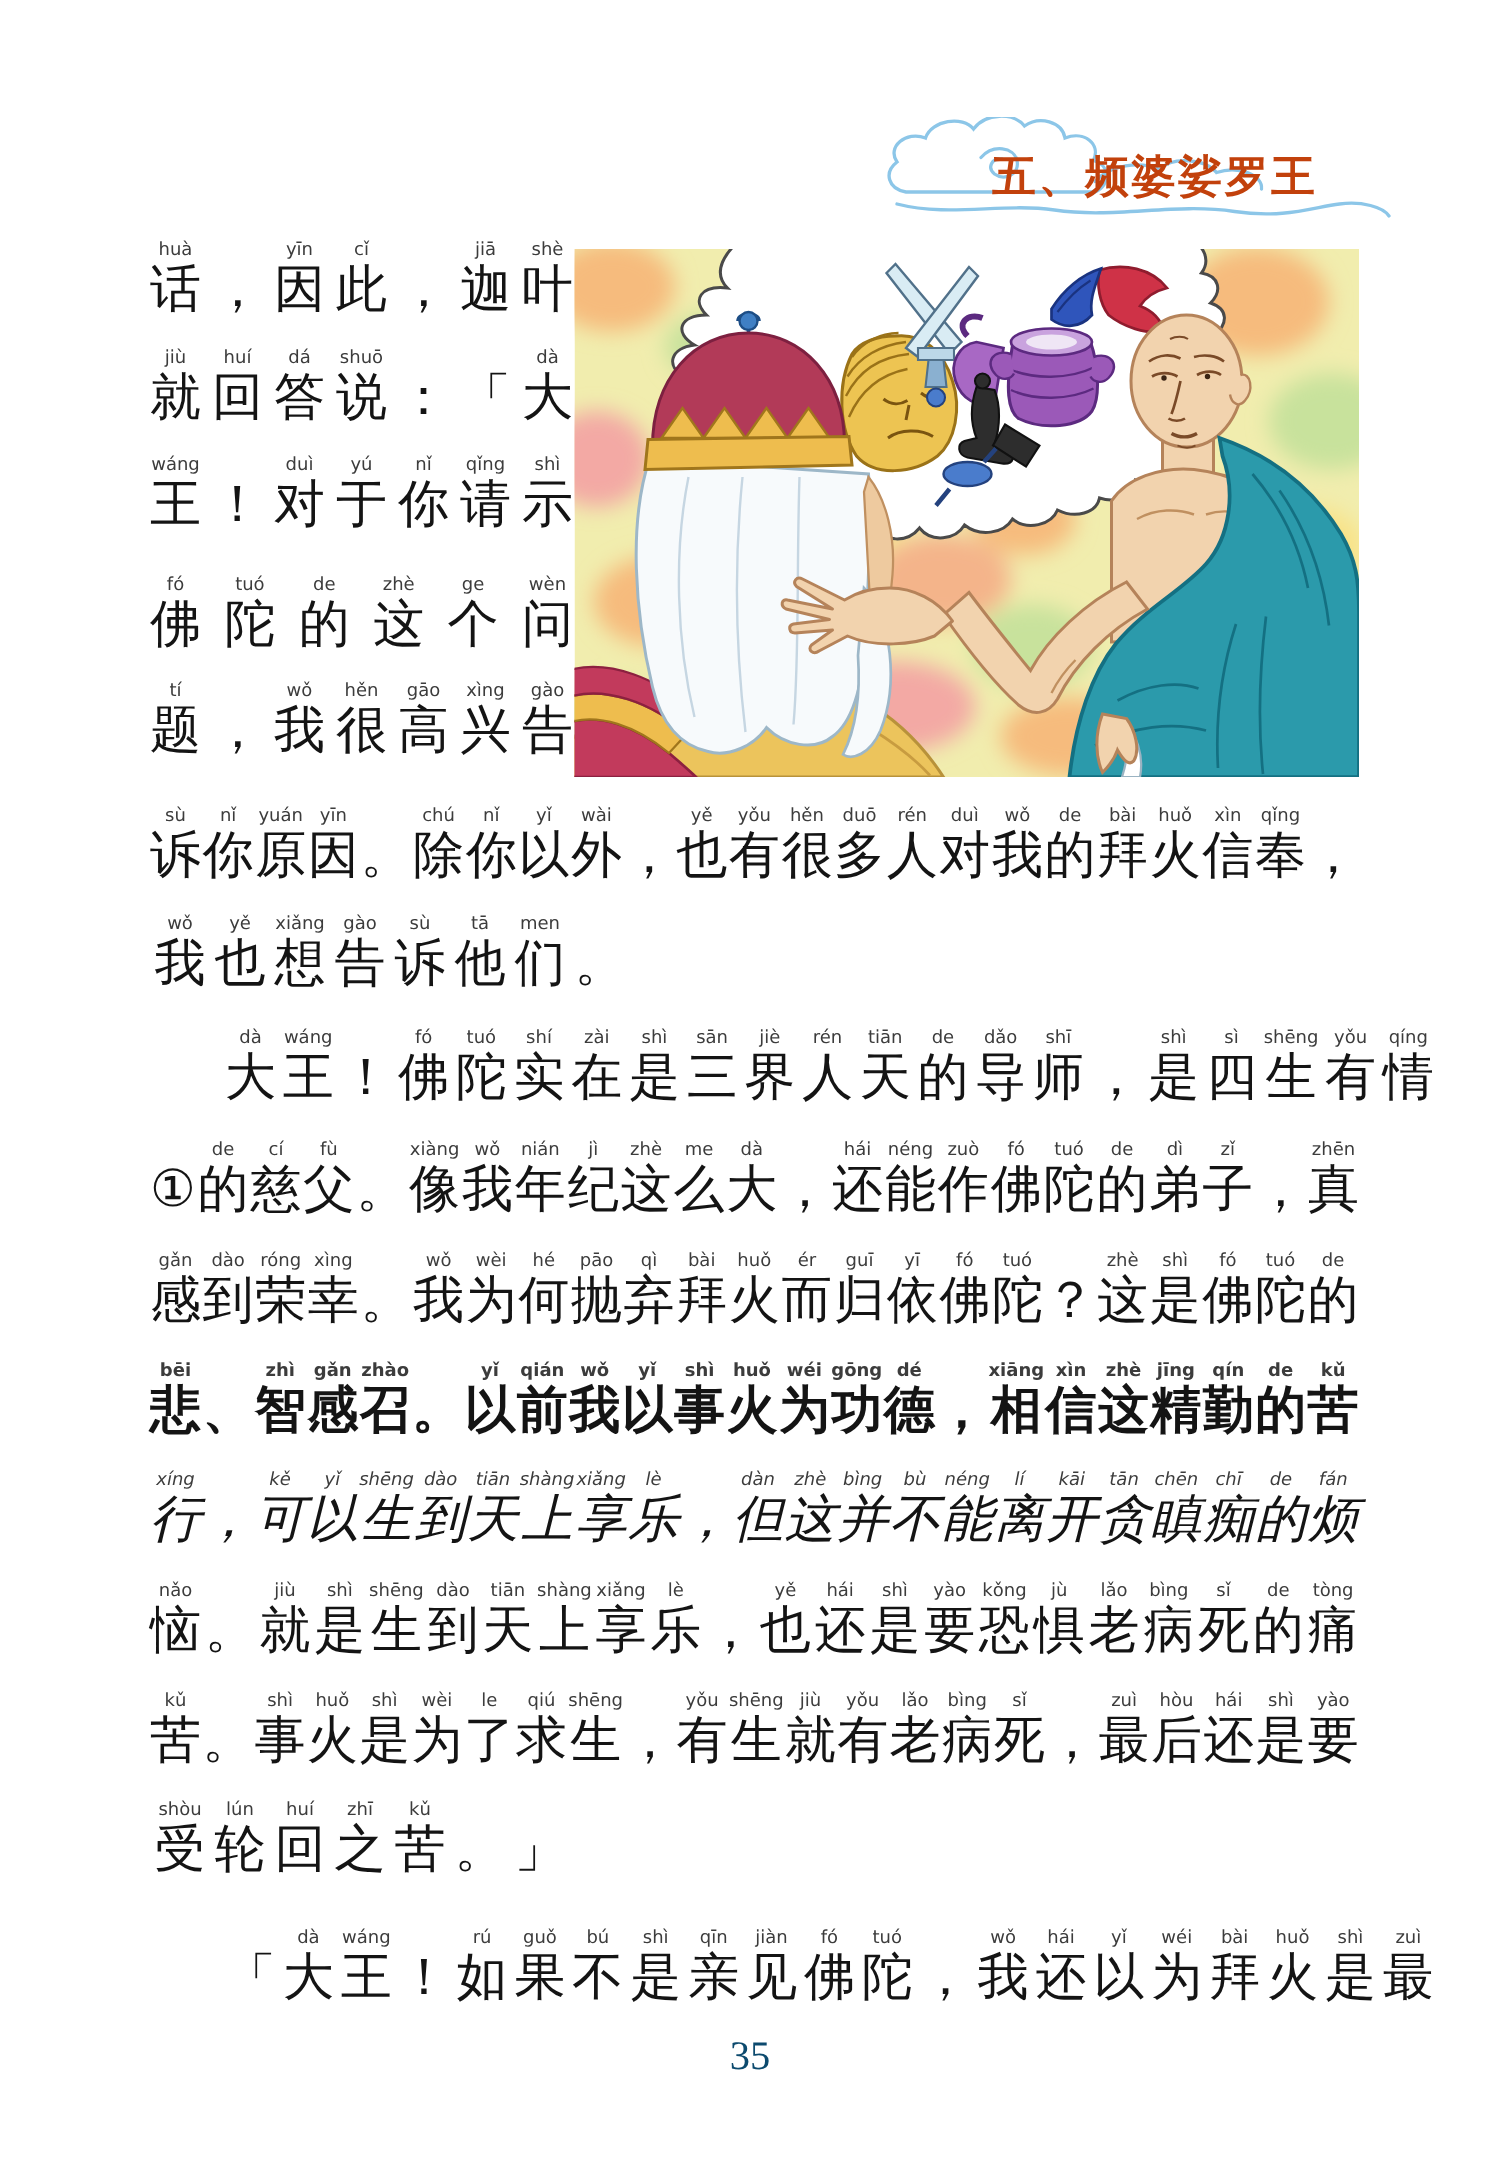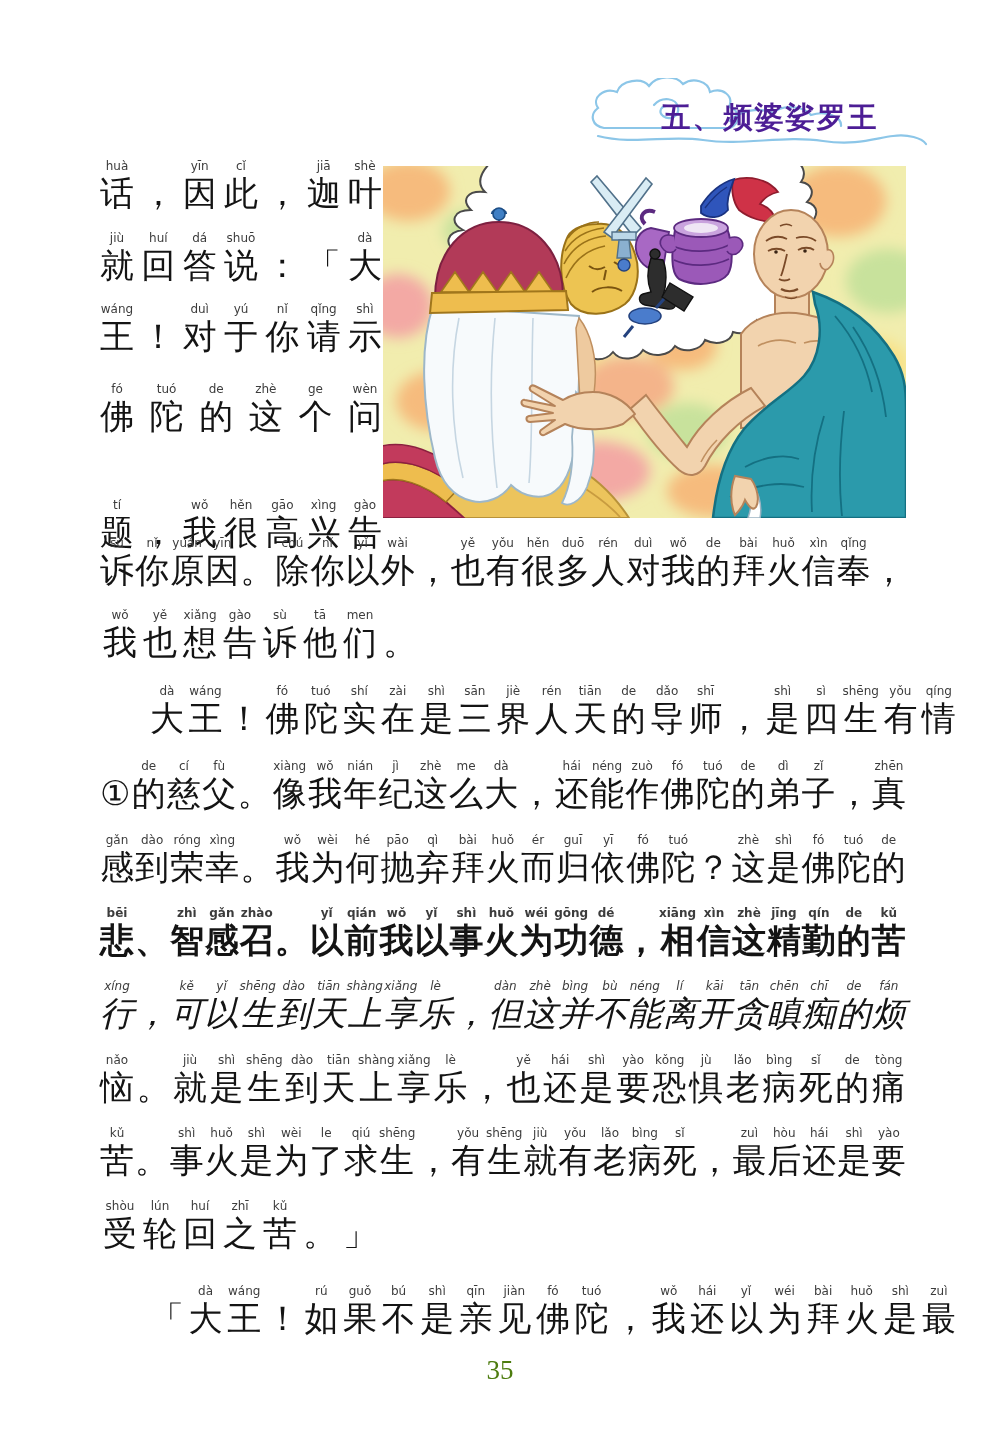--- a/index.html
+++ b/index.html
@@ -1,36 +1,36 @@
 <!DOCTYPE html>
 <html><head>
 <meta charset="utf-8">
 <style>
   html,body{margin:0;padding:0;background:#ffffff;}
   .page{position:relative;width:1000px;height:1449px;background:#fff;overflow:hidden;
         font-family:"Liberation Serif","DejaVu Serif",serif;}
   
   .hdr-cloud{position:absolute;left:588px;top:78px;width:342px;height:78px;}
   .hdr-title{position:absolute;left:642px;top:98px;width:256px;text-align:center;
-             font-size:29px;font-weight:bold;letter-spacing:2px;color:#4c1d95;
+             font-size:29px;font-weight:bold;letter-spacing:2px;color:#c2410c;
              font-family:"Liberation Serif","DejaVu Serif",serif;}
   
   .illus{position:absolute;left:383px;top:166px;width:523px;height:352px;}
   
   #text-area{position:absolute;left:0;top:0;width:1000px;height:1449px;}
   .tline{position:absolute;left:100px;width:806px;display:flex;}
   .tline.narrow{width:282px;}
   .tline.just{justify-content:space-between;}
   .tline:not(.just) .cell{width:40px;}
   .cell{display:flex;flex-direction:column;align-items:center;}
   .py{font-family:"DejaVu Sans","Liberation Sans",sans-serif;font-size:12px;height:16px;
       line-height:16px;color:#3c3c3c;white-space:nowrap;}
   .ch{font-family:"Liberation Serif","DejaVu Serif",serif;font-size:34px;line-height:40px;color:#141414;}
   .pagenum{position:absolute;left:0;top:1355px;width:1000px;text-align:center;
-           font-size:27px;color:#4d7c0f;}
+           font-size:27px;color:#0c4a6e;}
 </style>
 </head>
 <body>
 
 <div class="page">
 
   <svg class="hdr-cloud" viewBox="0 0 342 78">
     <g fill="none" stroke="#8cc6e8" stroke-width="2.2" stroke-linecap="round">
       <path d="M16,50 C4,48 1,37 10,30 C3,20 16,9 29,14 C33,2 54,-1 61,8 C69,-3 88,-3 95,6 C105,-1 120,3 122,14 C135,9 146,18 141,29 C152,32 153,45 142,50 Z" fill="#ffffff"></path>
       <path d="M66,27 C74,18 88,20 90,29 C92,38 82,43 75,38 C70,34 73,27 80,28"></path>
@@ -280,21 +280,21 @@
         </span>
         <span class="cell">
           <span class="py">ge</span>
           <span class="ch">个</span>
         </span>
         <span class="cell">
           <span class="py">wèn</span>
           <span class="ch">问</span>
         </span>
       </div>
-      <div class="tline narrow just" style="top: 452px; margin-top: 45px;">
+      <div class="tline narrow just" style="top: 452px;">
         <span class="cell">
           <span class="py">tí</span>
           <span class="ch">题</span>
         </span>
         <span class="cell">
           <span class="py"></span>
           <span class="ch">，</span>
         </span>
         <span class="cell">
           <span class="py">wǒ</span>

